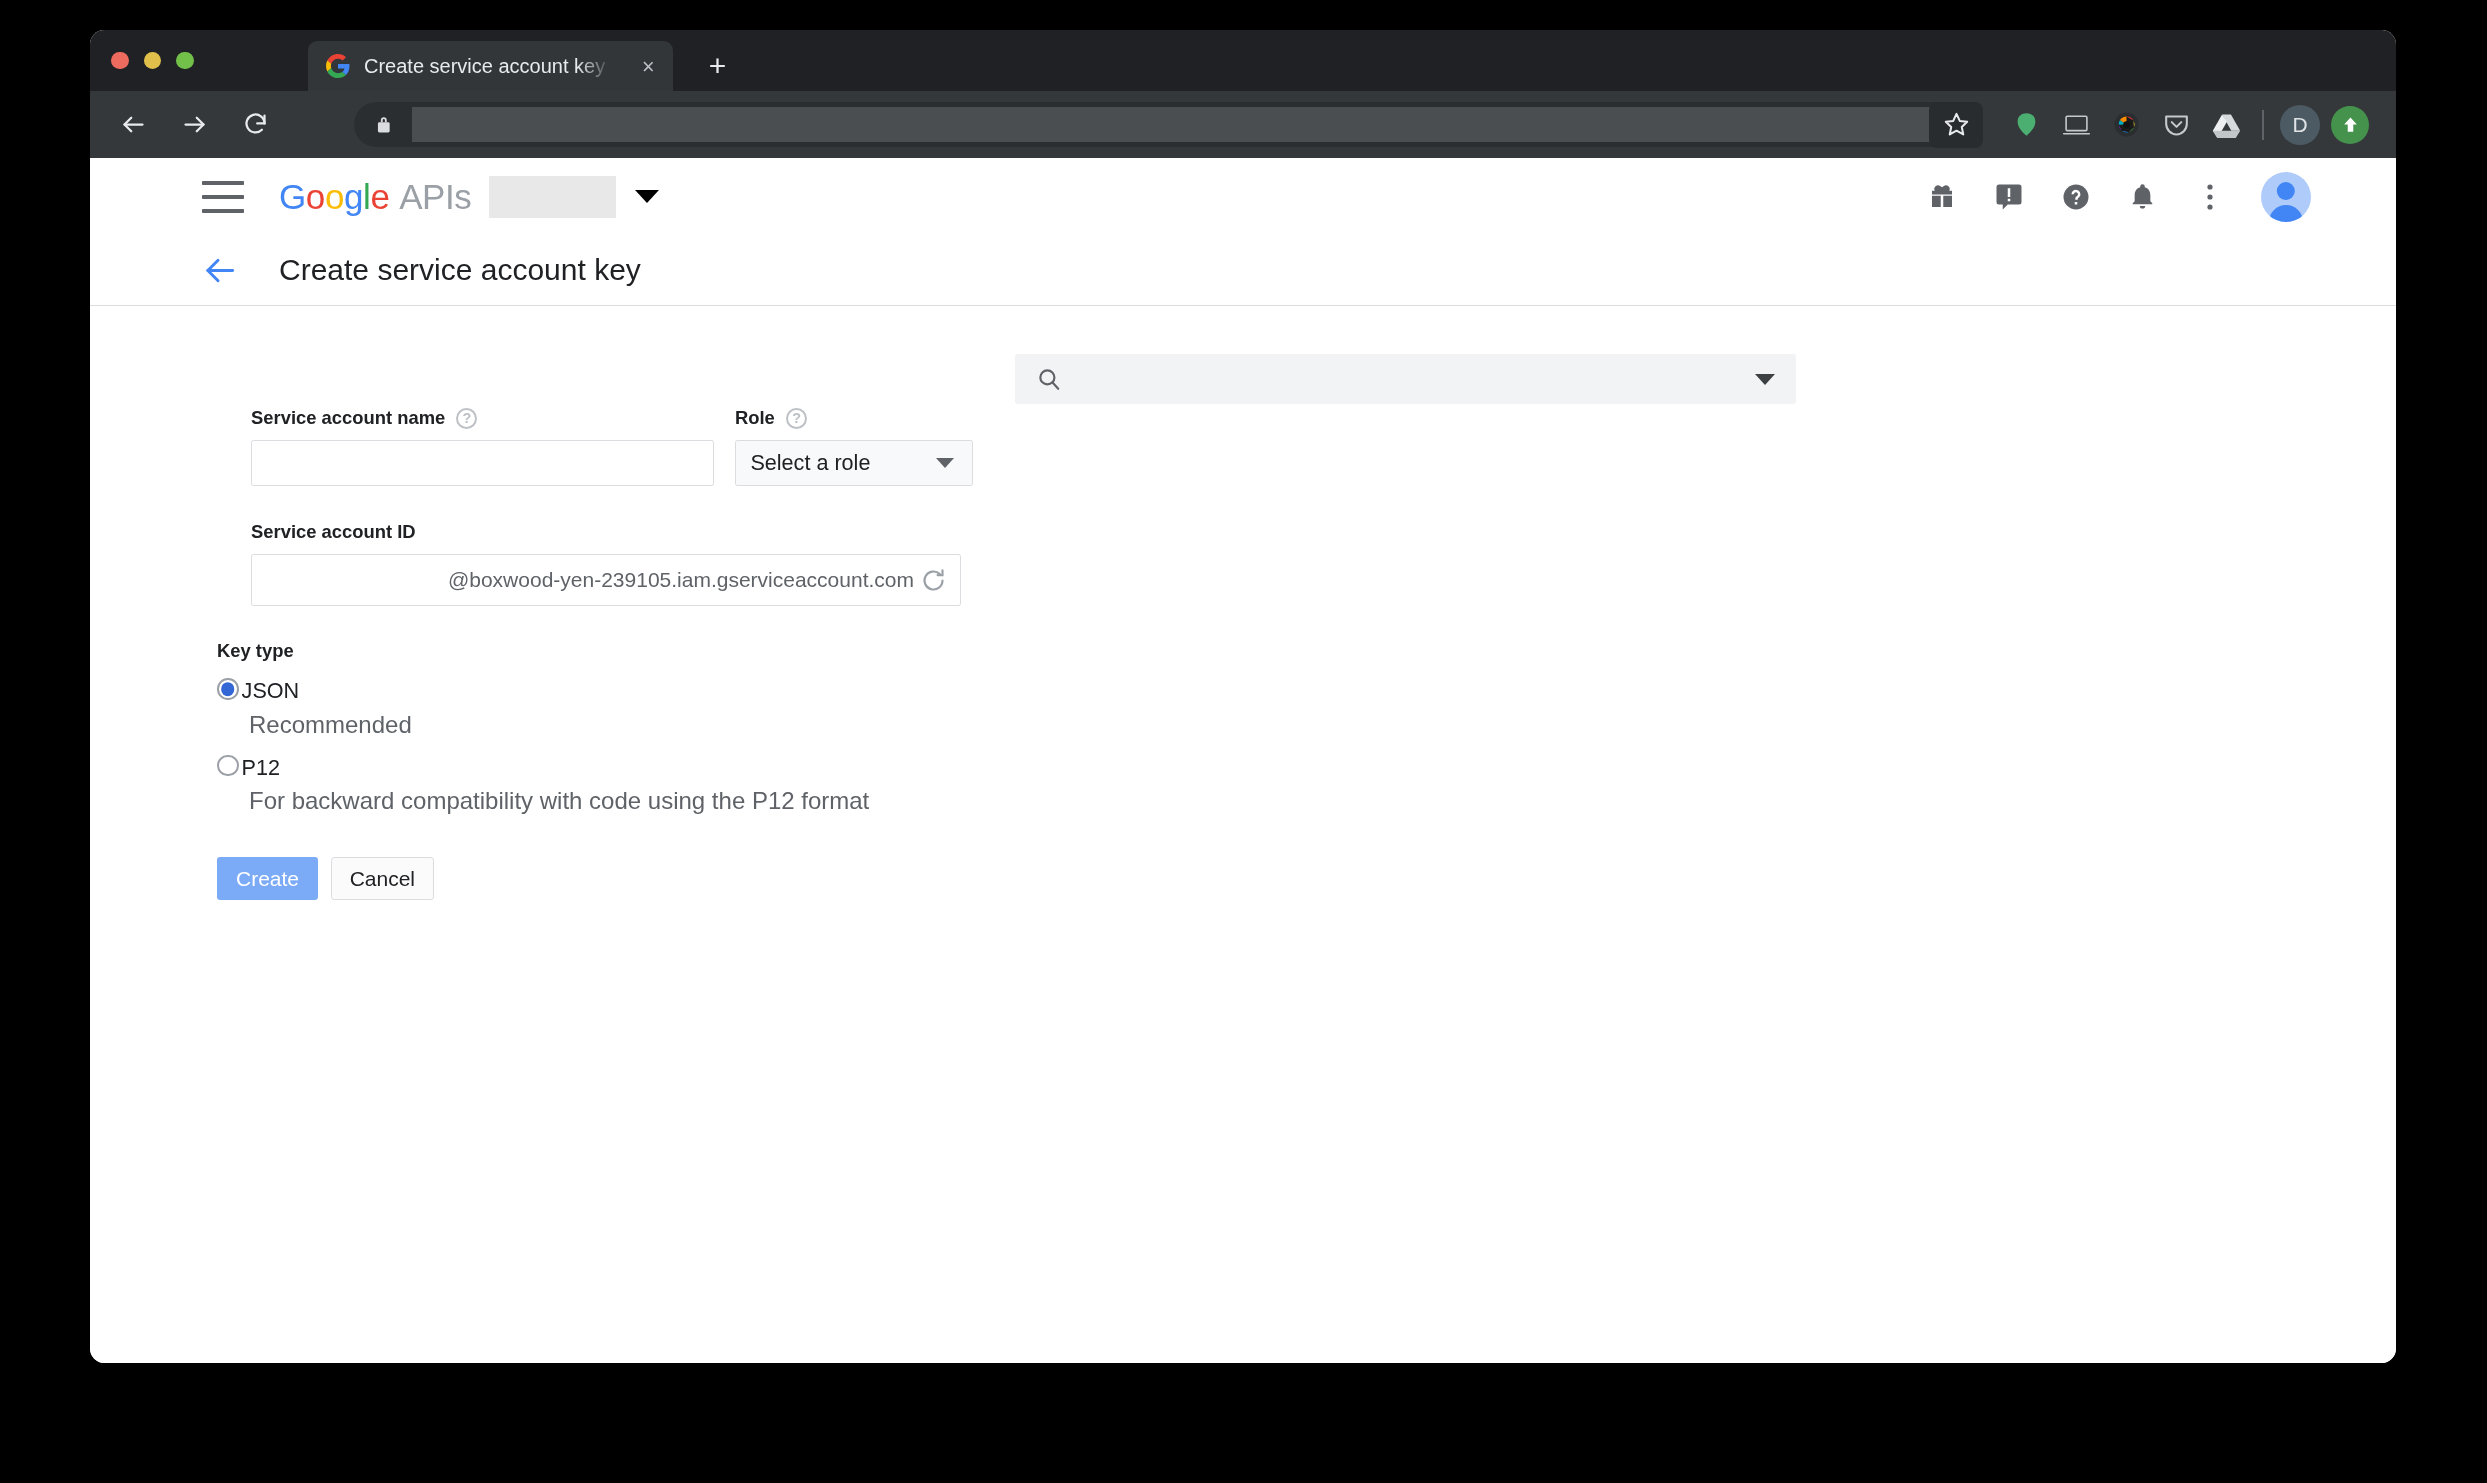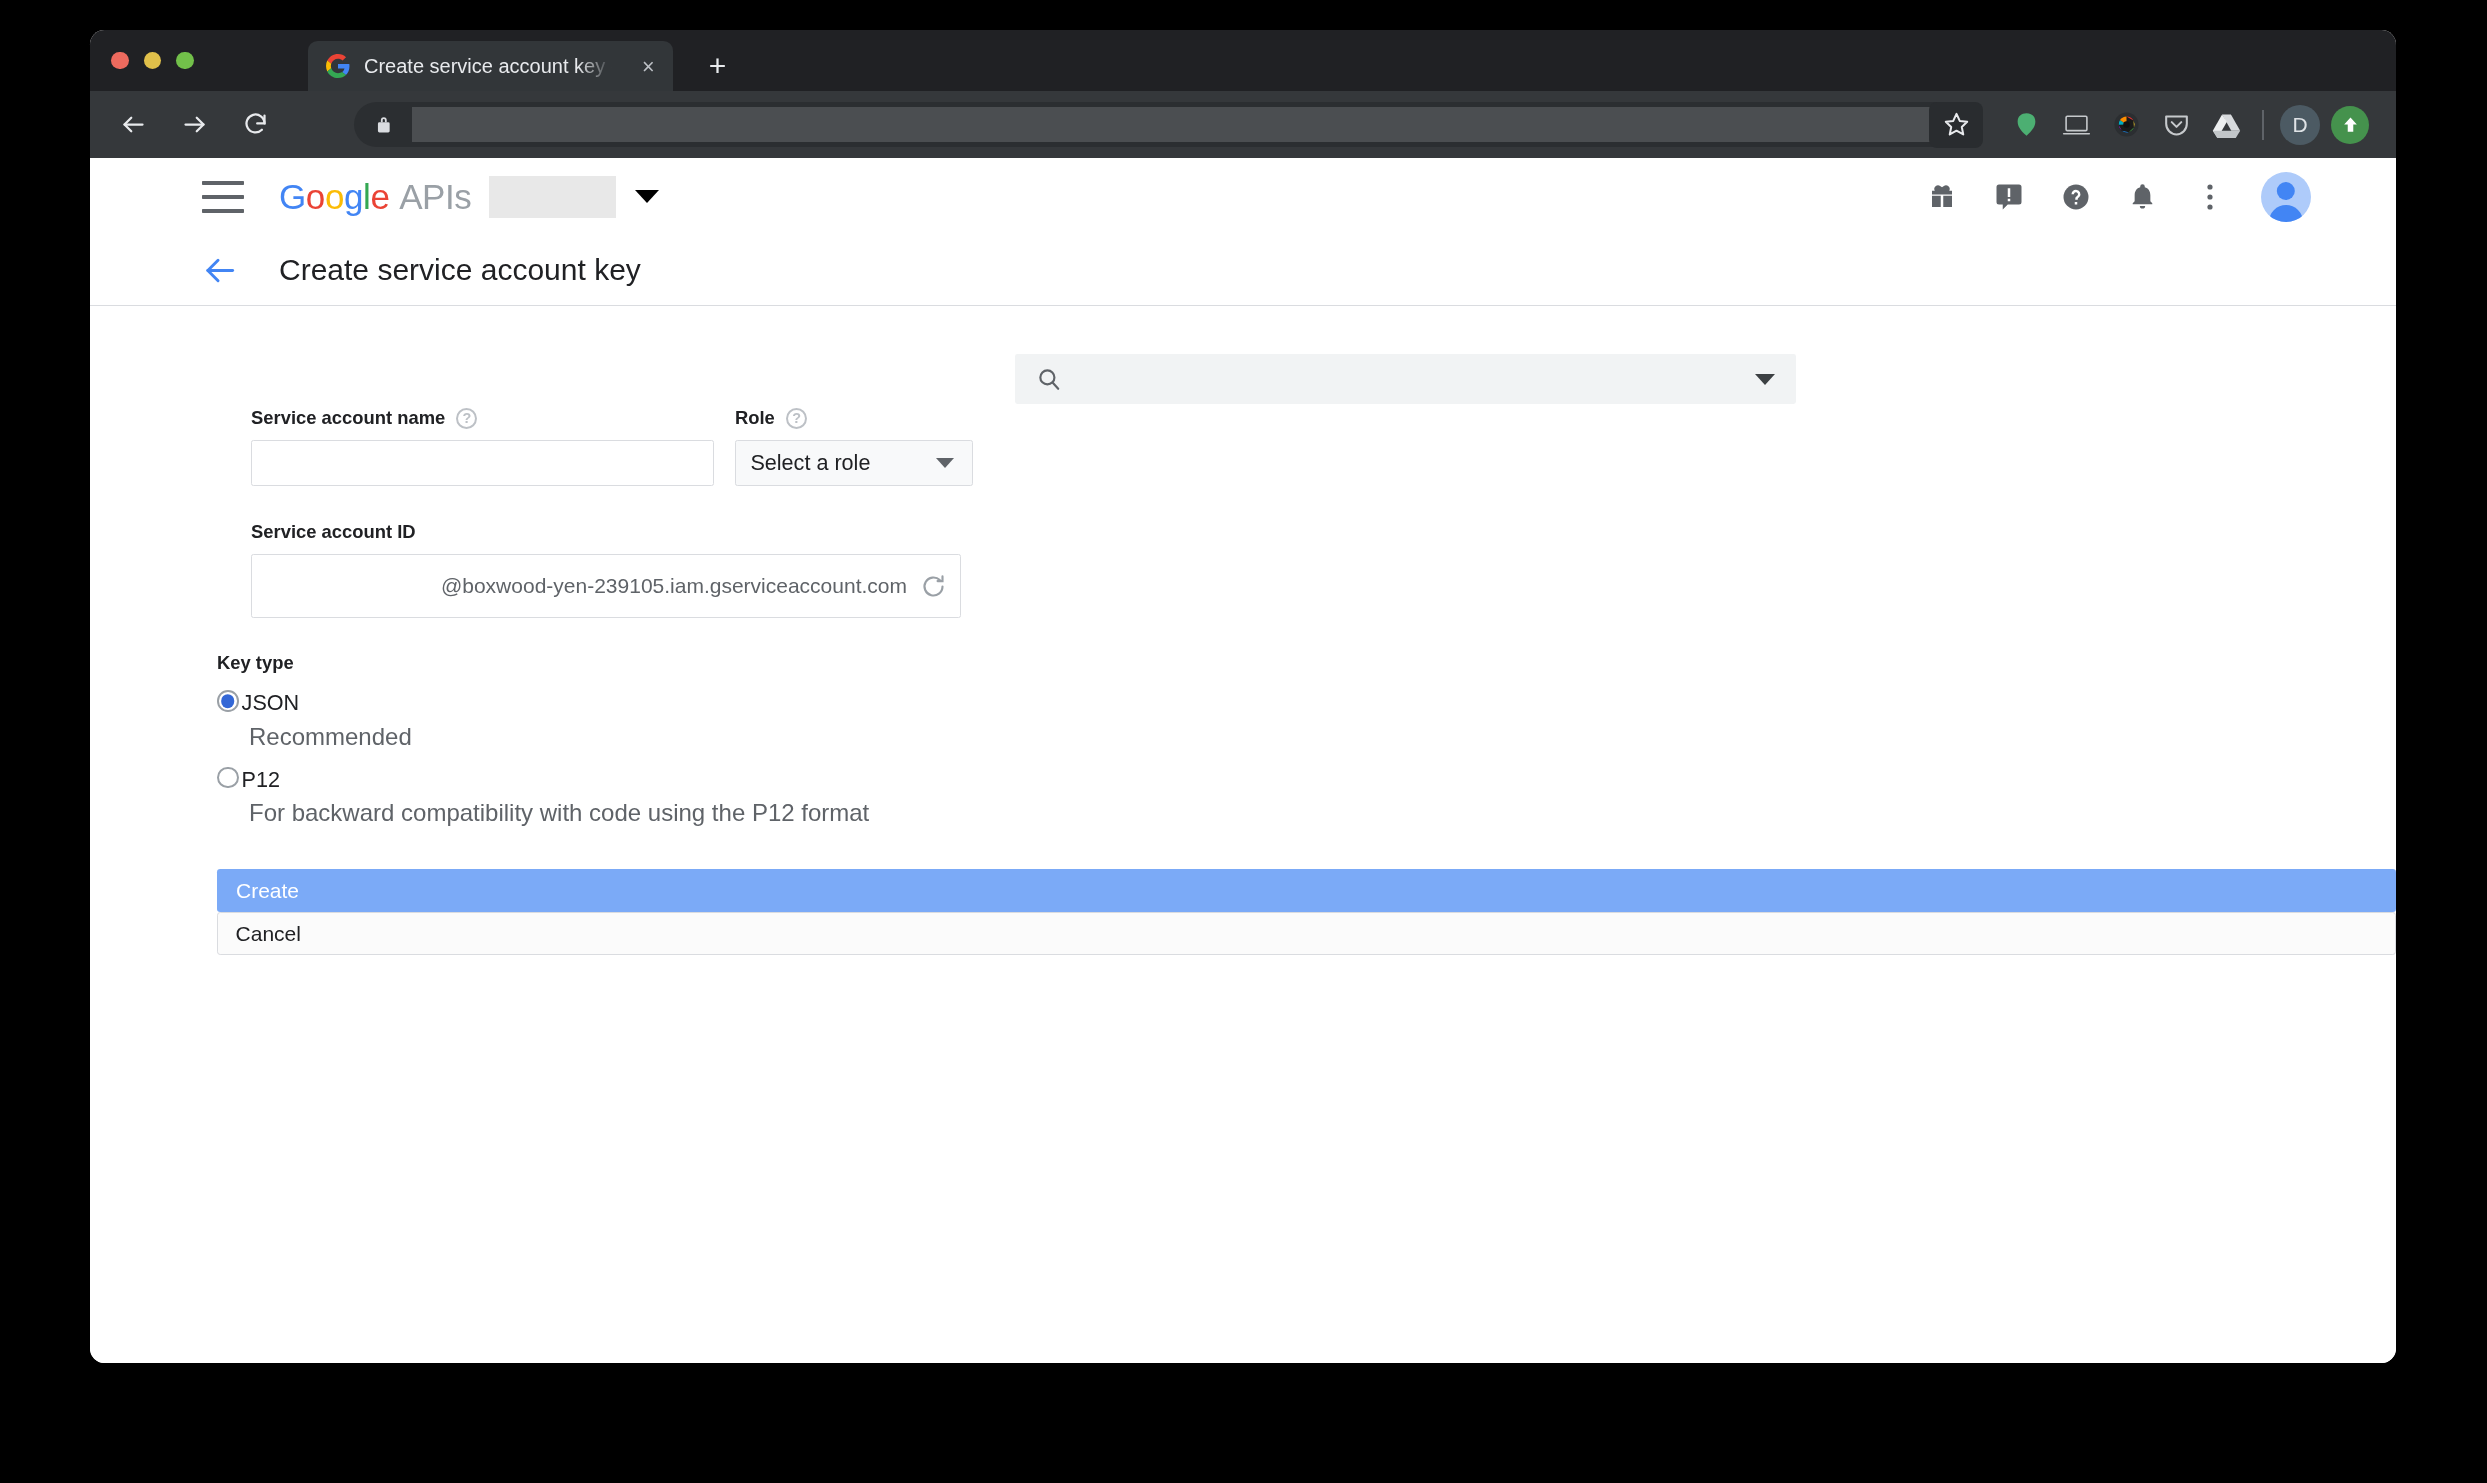--- a/index.html
+++ b/index.html
@@ -261,24 +261,24 @@
 
   #row-name-role { display: flex; gap: 21px; margin-top: 37px; margin-left: 34px; }
   #sa-name-input {
     width: 463px; height: 46px;
     border: 1.6px solid #dadce0; border-radius: 2.4px; background: #fff;
   }
   #role-select { width: 238px; height: 46px; }
 
   #sa-id-block { margin-top: 35px; margin-left: 34px; }
   #sa-id-field {
-    width: 710px; height: 64px;
+    width: 710px; height: 52px;
     border: 1.6px solid #dadce0; border-radius: 2.4px; background: #fff;
     display: flex; align-items: center; justify-content: flex-end;
-    padding-right: 13px; gap: 13px;
+    padding-right: 13px; gap: 6px;
   }
   #sa-id-suffix { font-size: 21px; color: #5f6368; white-space: nowrap; }
   #refresh-icon { width: 27px; height: 27px; position: relative; flex: 0 0 27px; }
 
   #key-type-block { margin-top: 34px; }
   #key-type-desc {
     font-size: 20px; color: #5f6368; line-height: 1.32;
     max-width: 721px; margin-top: 4.8px;
   }
 
@@ -291,21 +291,21 @@
   .radio.checked { border-color: #9aa0a6; }
   .radio.checked::after {
     content: ""; position: absolute;
     left: 50%; top: 50%; transform: translate(-50%, -50%);
     width: 13.6px; height: 13.6px; border-radius: 50%;
     background: #3367d6;
   }
   .radio-label { font-size: 21.6px; color: #202124; }
   .radio-sub { font-size: 24px; color: #5f6368; margin-left: 32px; margin-top: 6.4px; }
 
-  #button-row { display: flex; margin-top: 42px; flex-direction: column; }
+  #button-row { display: flex; gap: 13px; margin-top: 42px; }
   #create-button {
     background: #7baaf7; color: #fff;
     border: none; border-radius: 3.2px;
     font-size: 21px; font-family: inherit;
     padding: 0 19px; height: 43px;
     display: flex; align-items: center;
   }
   #cancel-button {
     background: #fbfbfb; color: #202124;
     border: 1.6px solid #dadce0; border-radius: 3.2px;

